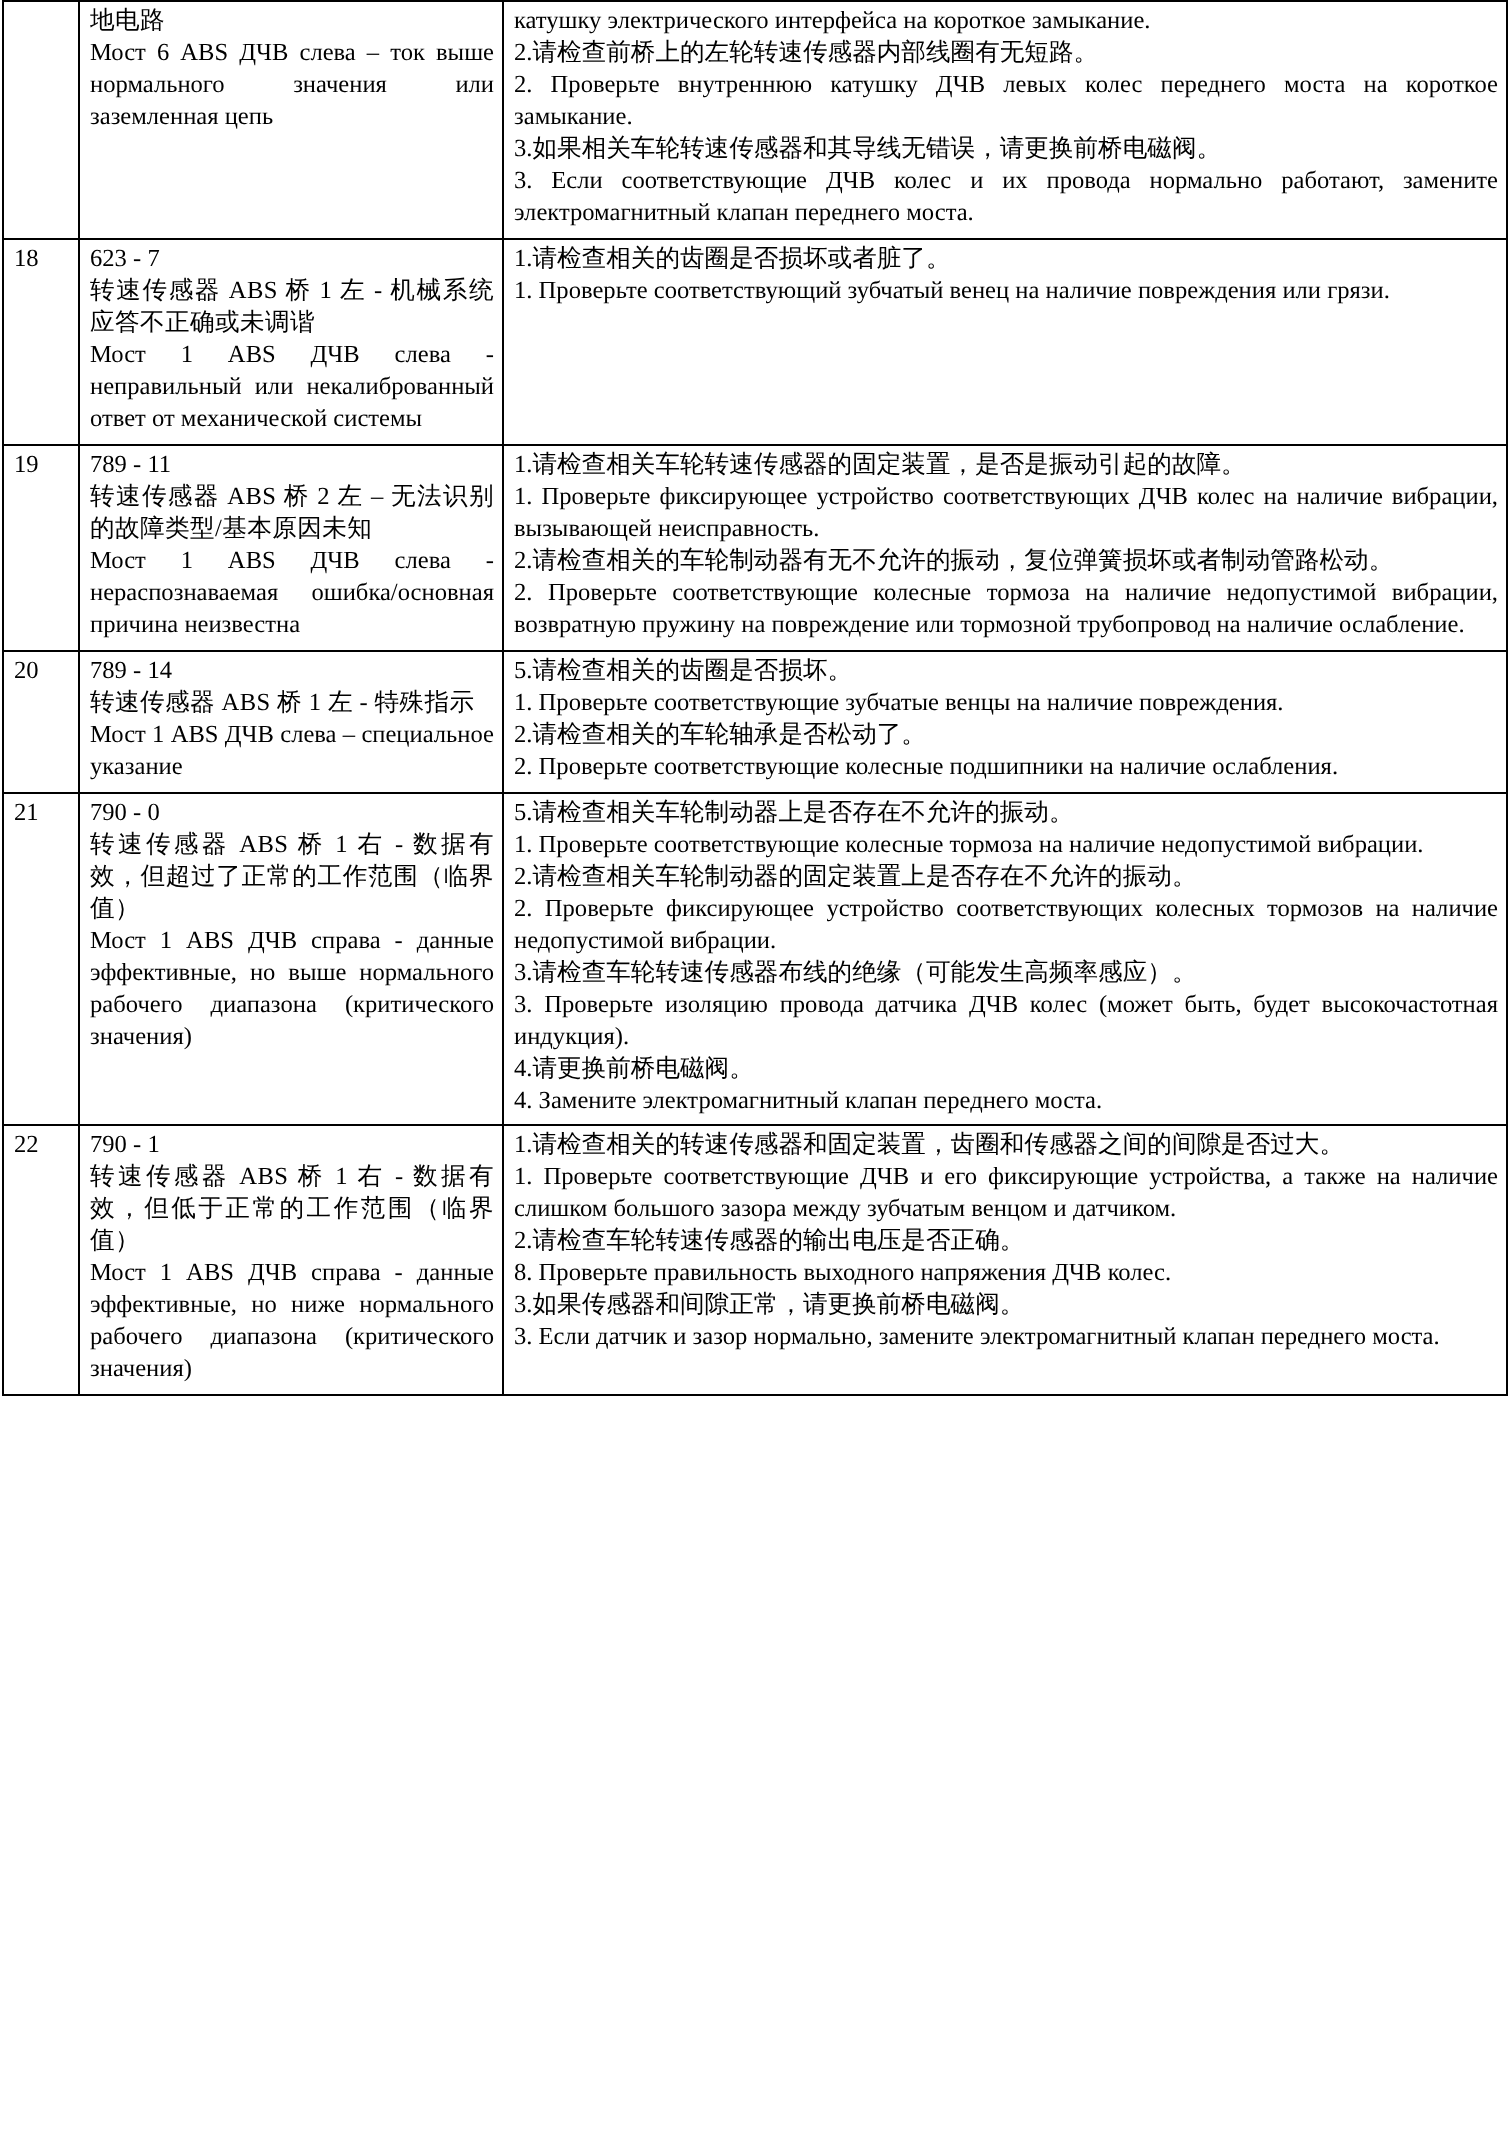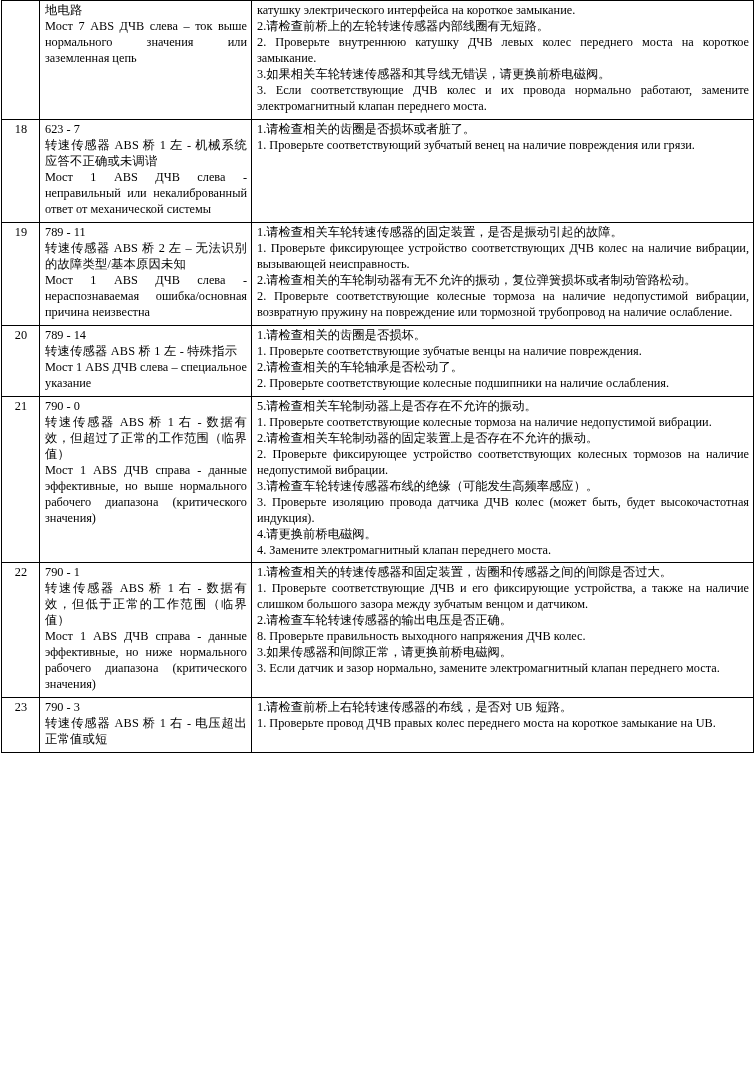--- a/index.html
+++ b/index.html
@@ -28,21 +28,21 @@
     vertical-align: top;
     padding: 2px 4px 4px 5px;
     font-size: 12.3px;
     line-height: 1.30;
   }
   col.c-num { width: 38px; }
   col.c-code { width: 212px; }
   col.c-desc { width: 502px; }
 
   td.num {
-    text-align: center;
+    text-align: left;
     padding-left: 6px;
     font-size: 12.5px;
   }
   td.code {
     padding-left: 6px;
     padding-right: 5px;
   }
   td.desc {
     padding-left: 5px;
     padding-right: 4px;
@@ -77,21 +77,21 @@
     <colgroup>
       <col class="c-num">
       <col class="c-code">
       <col class="c-desc">
     </colgroup>
     <tbody>
         <tr>
           <td class="num"></td>
           <td class="code">
             <p class="zh">地电路</p>
-            <p class="ru">Мост 7 ABS ДЧВ слева – ток выше нормального значения или заземленная цепь</p>
+            <p class="ru">Мост 6 ABS ДЧВ слева – ток выше нормального значения или заземленная цепь</p>
           </td>
           <td class="desc">
             <p class="ru">катушку электрического интерфейса на короткое замыкание.</p>
             <p class="zh">2.请检查前桥上的左轮转速传感器内部线圈有无短路。</p>
             <p class="ru">2. Проверьте внутреннюю катушку ДЧВ левых колес переднего моста на короткое замыкание.</p>
             <p class="zh">3.如果相关车轮转速传感器和其导线无错误，请更换前桥电磁阀。</p>
             <p class="ru">3. Если соответствующие ДЧВ колес и их провода нормально работают, замените электромагнитный клапан переднего моста.</p>
           </td>
         </tr>
         <tr>
@@ -121,21 +121,21 @@
           </td>
         </tr>
         <tr>
           <td class="num">20</td>
           <td class="code">
             <p class="ru">789 - 14</p>
             <p class="zh">转速传感器 ABS 桥 1 左 - 特殊指示</p>
             <p class="ru">Мост 1 ABS ДЧВ слева – специальное указание</p>
           </td>
           <td class="desc">
-            <p class="zh">1.请检查相关的齿圈是否损坏。</p>
+            <p class="zh">5.请检查相关的齿圈是否损坏。</p>
             <p class="ru">1. Проверьте соответствующие зубчатые венцы на наличие повреждения.</p>
             <p class="zh">2.请检查相关的车轮轴承是否松动了。</p>
             <p class="ru">2. Проверьте соответствующие колесные подшипники на наличие ослабления.</p>
           </td>
         </tr>
         <tr>
           <td class="num">21</td>
           <td class="code">
             <p class="ru">790 - 0</p>
             <p class="zh">转速传感器 ABS 桥 1 右 - 数据有效，但超过了正常的工作范围（临界值）</p>
@@ -161,26 +161,15 @@
           </td>
           <td class="desc">
             <p class="zh">1.请检查相关的转速传感器和固定装置，齿圈和传感器之间的间隙是否过大。</p>
             <p class="ru">1. Проверьте соответствующие ДЧВ и его фиксирующие устройства, а также на наличие слишком большого зазора между зубчатым венцом и датчиком.</p>
             <p class="zh">2.请检查车轮转速传感器的输出电压是否正确。</p>
             <p class="ru">8. Проверьте правильность выходного напряжения ДЧВ колес.</p>
             <p class="zh">3.如果传感器和间隙正常，请更换前桥电磁阀。</p>
             <p class="ru">3. Если датчик и зазор нормально, замените электромагнитный клапан переднего моста.</p>
           </td>
         </tr>
-        <tr>
-          <td class="num">23</td>
-          <td class="code">
-            <p class="ru">790 - 3</p>
-            <p class="zh">转速传感器 ABS 桥 1 右 - 电压超出正常值或短</p>
-          </td>
-          <td class="desc">
-            <p class="zh">1.请检查前桥上右轮转速传感器的布线，是否对 UB 短路。</p>
-            <p class="ru">1. Проверьте провод ДЧВ правых колес переднего моста на короткое замыкание на UB.</p>
-          </td>
-        </tr>
       </tbody>
   </table>
 </div>
 
 </body></html>

